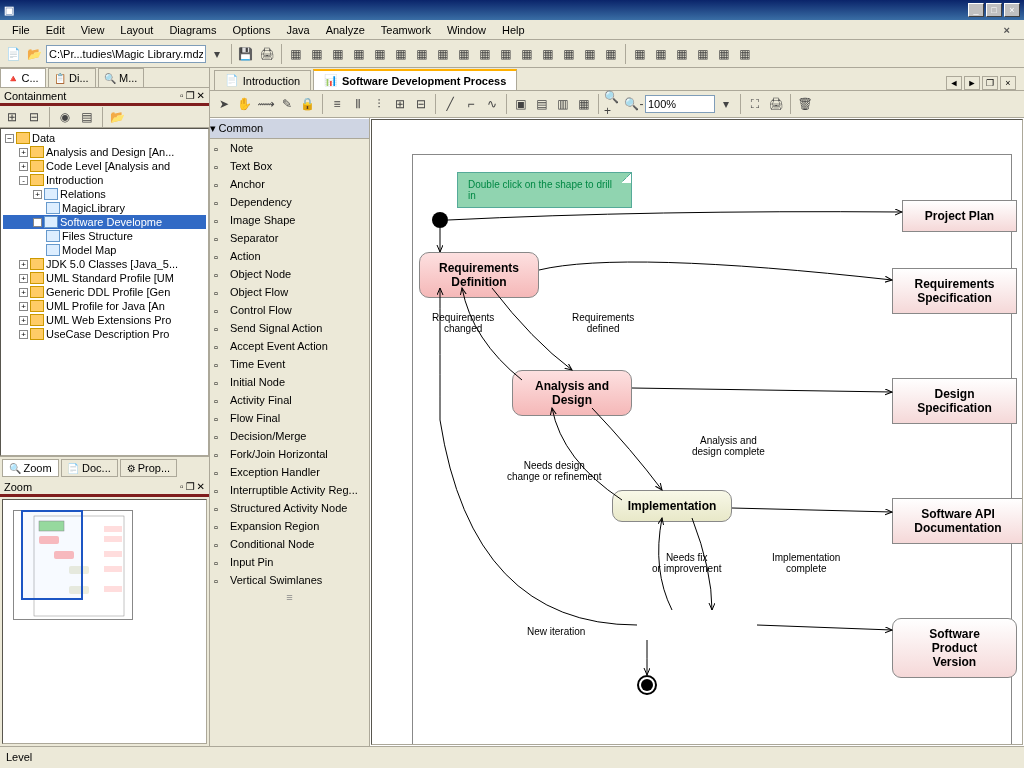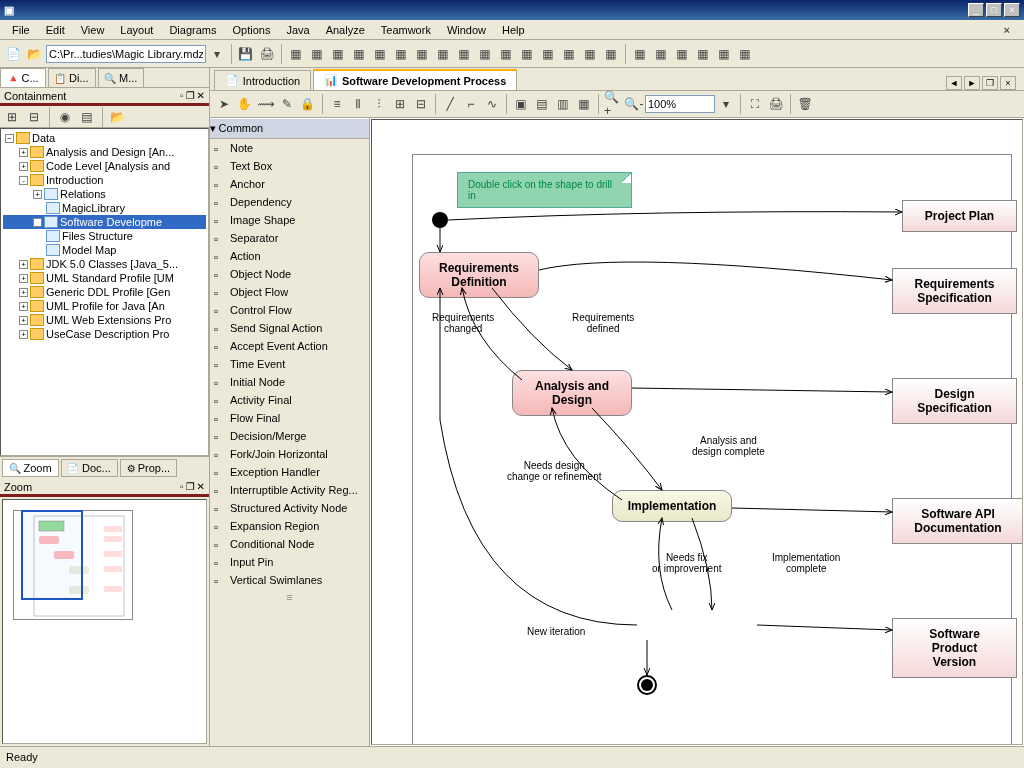--- a/index.html
+++ b/index.html
@@ -362,21 +362,21 @@
 Design</div>
         <div class="activity greenish" style="top:370px;left:240px;width:120px;">Implementation</div>
 
         <div class="activity output" style="top:80px;left:530px;width:115px;">Project Plan</div>
         <div class="activity output" style="top:148px;left:520px;width:125px;white-space:pre-line;">Requirements
 Specification</div>
         <div class="activity output" style="top:258px;left:520px;width:125px;white-space:pre-line;">Design
 Specification</div>
         <div class="activity output" style="top:378px;left:520px;width:132px;white-space:pre-line;">Software API
 Documentation</div>
-        <div class="activity output" style="top:498px;left:520px;width:125px;white-space:pre-line;">Software Product
+        <div class="activity output" style="top:498px;left:520px;width:125px;white-space:pre-line;border-radius:9px;">Software Product
 Version</div>
 
         <div class="final-node" style="top:555px;left:265px;"></div>
 
         <div class="edge-label" style="top:192px;left:60px;white-space:pre-line;">Requirements
 changed</div>
         <div class="edge-label" style="top:192px;left:200px;white-space:pre-line;">Requirements
 defined</div>
         <div class="edge-label" style="top:340px;left:135px;white-space:pre-line;">Needs design
 change or refinement</div>
@@ -408,14 +408,14 @@
           <path d="M275,520 Q275,540 275,555" stroke="#000" fill="none" marker-end="url(#ah)"></path>
           <path d="M265,505 Q100,505 68,300 Q68,200 68,168" stroke="#000" fill="none" marker-end="url(#ah)"></path>
           <path d="M76,100 Q280,90 530,92" stroke="#000" fill="none" marker-end="url(#ah)"></path>
         </svg>
       </div>
     </div>
   </div>
 </div>
 
 <div class="statusbar">
-  <span>Ready</span>
+  <span>Level</span>
 </div>
 
 </body></html>

